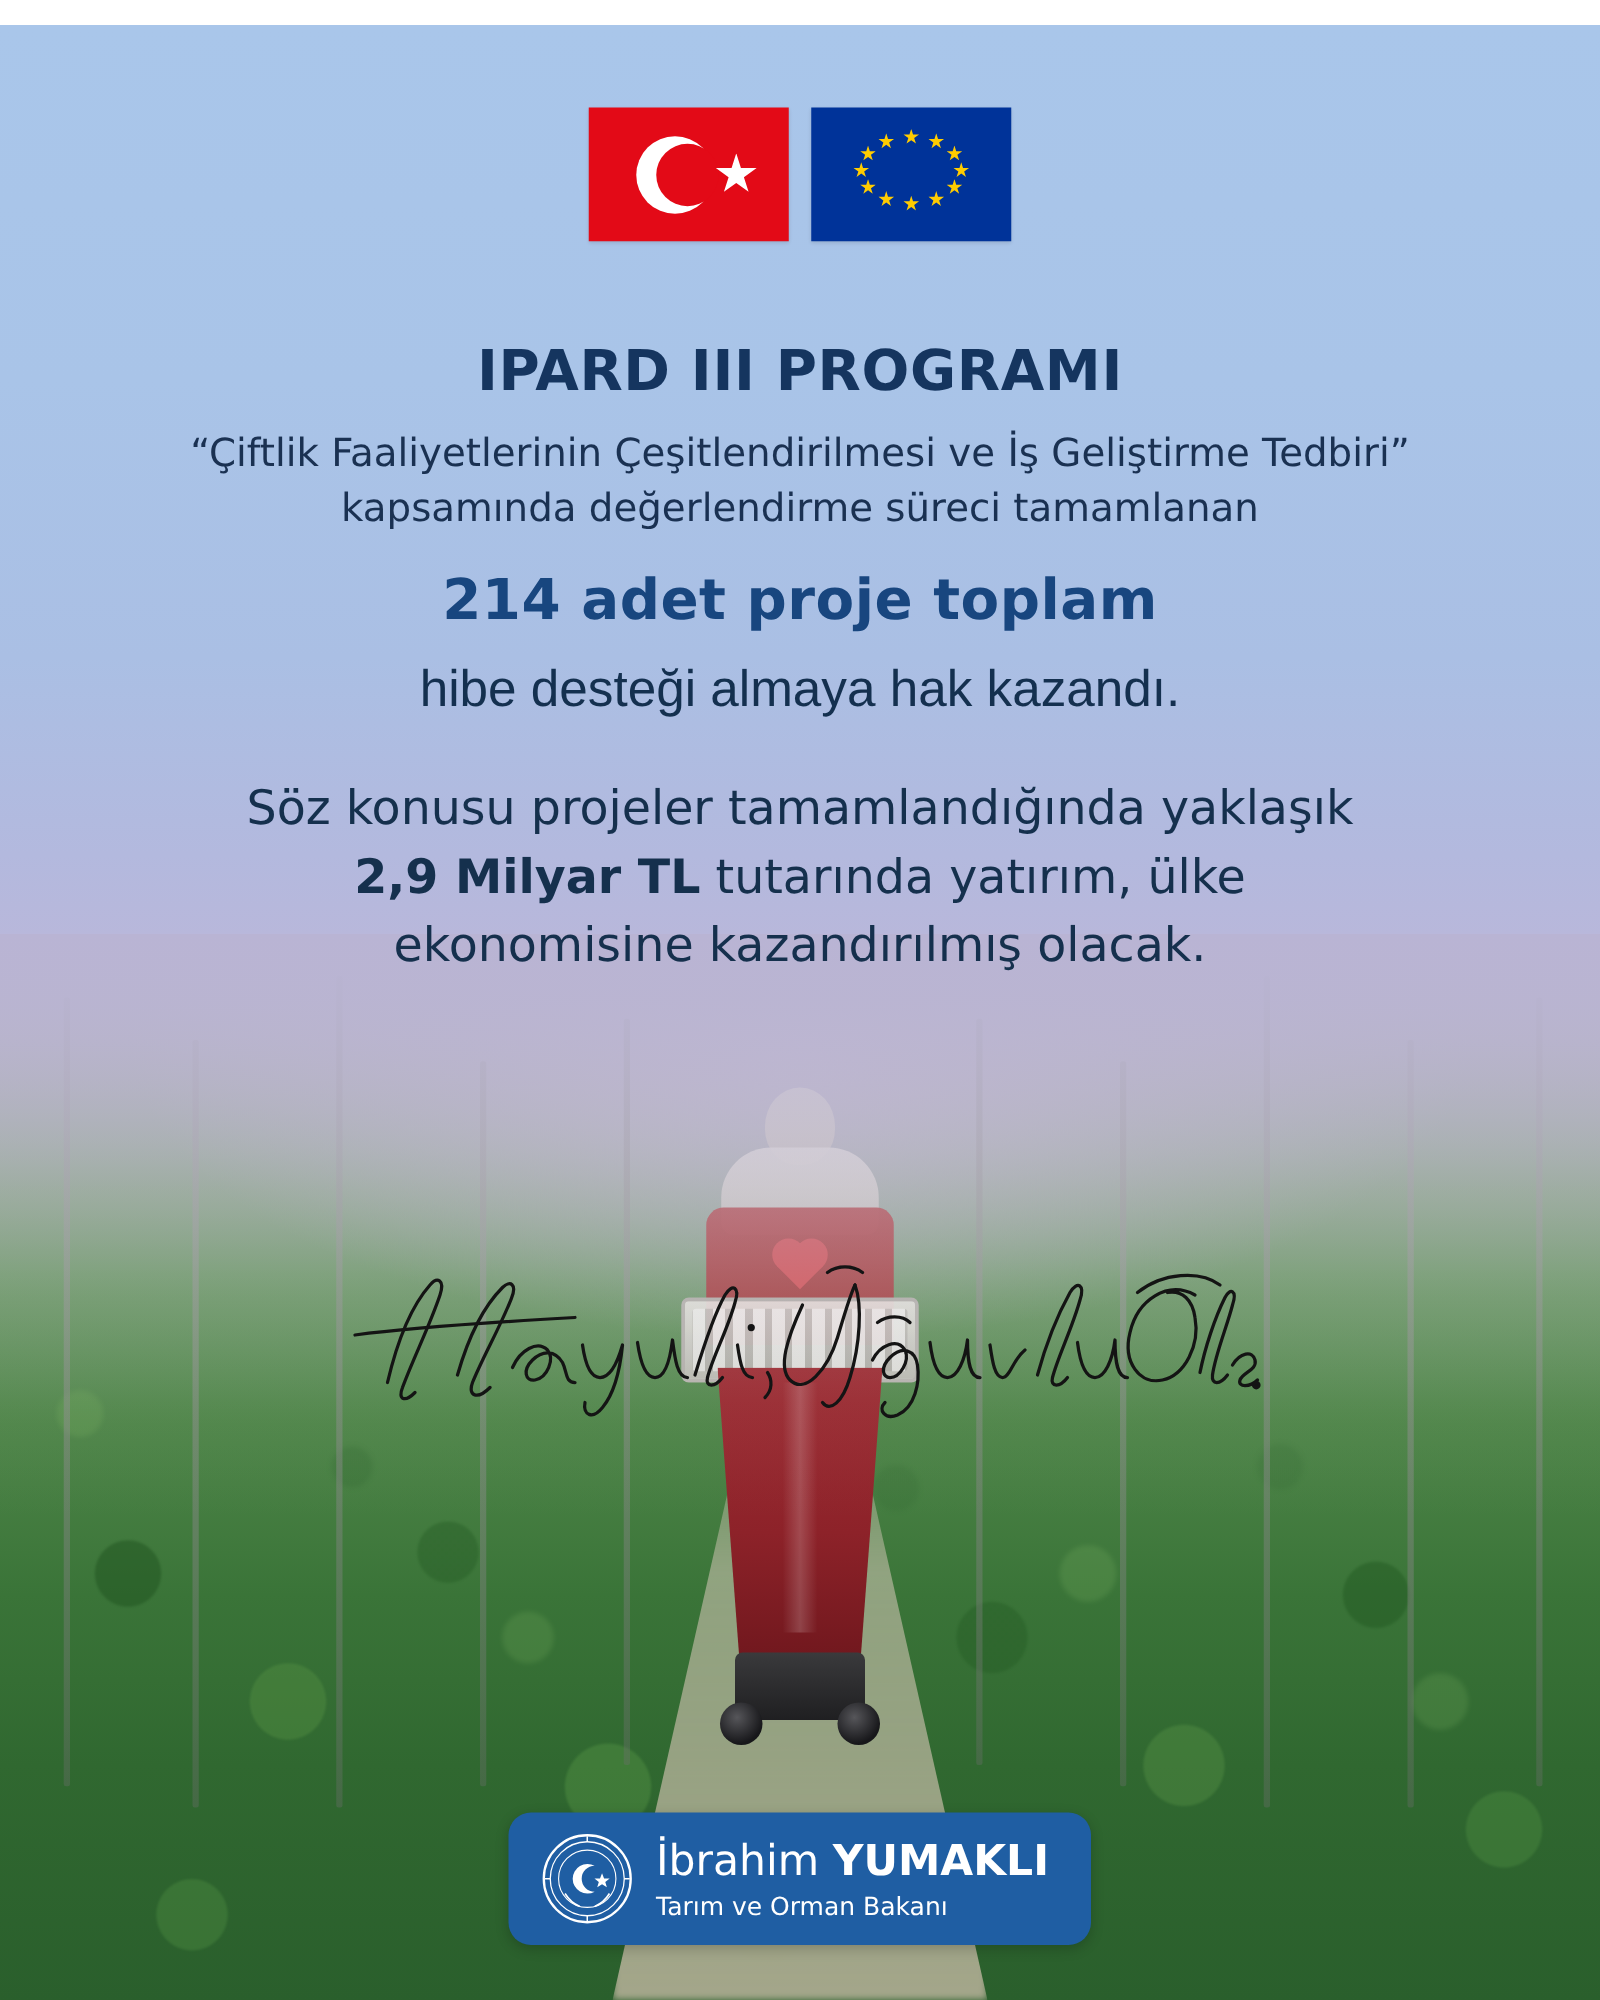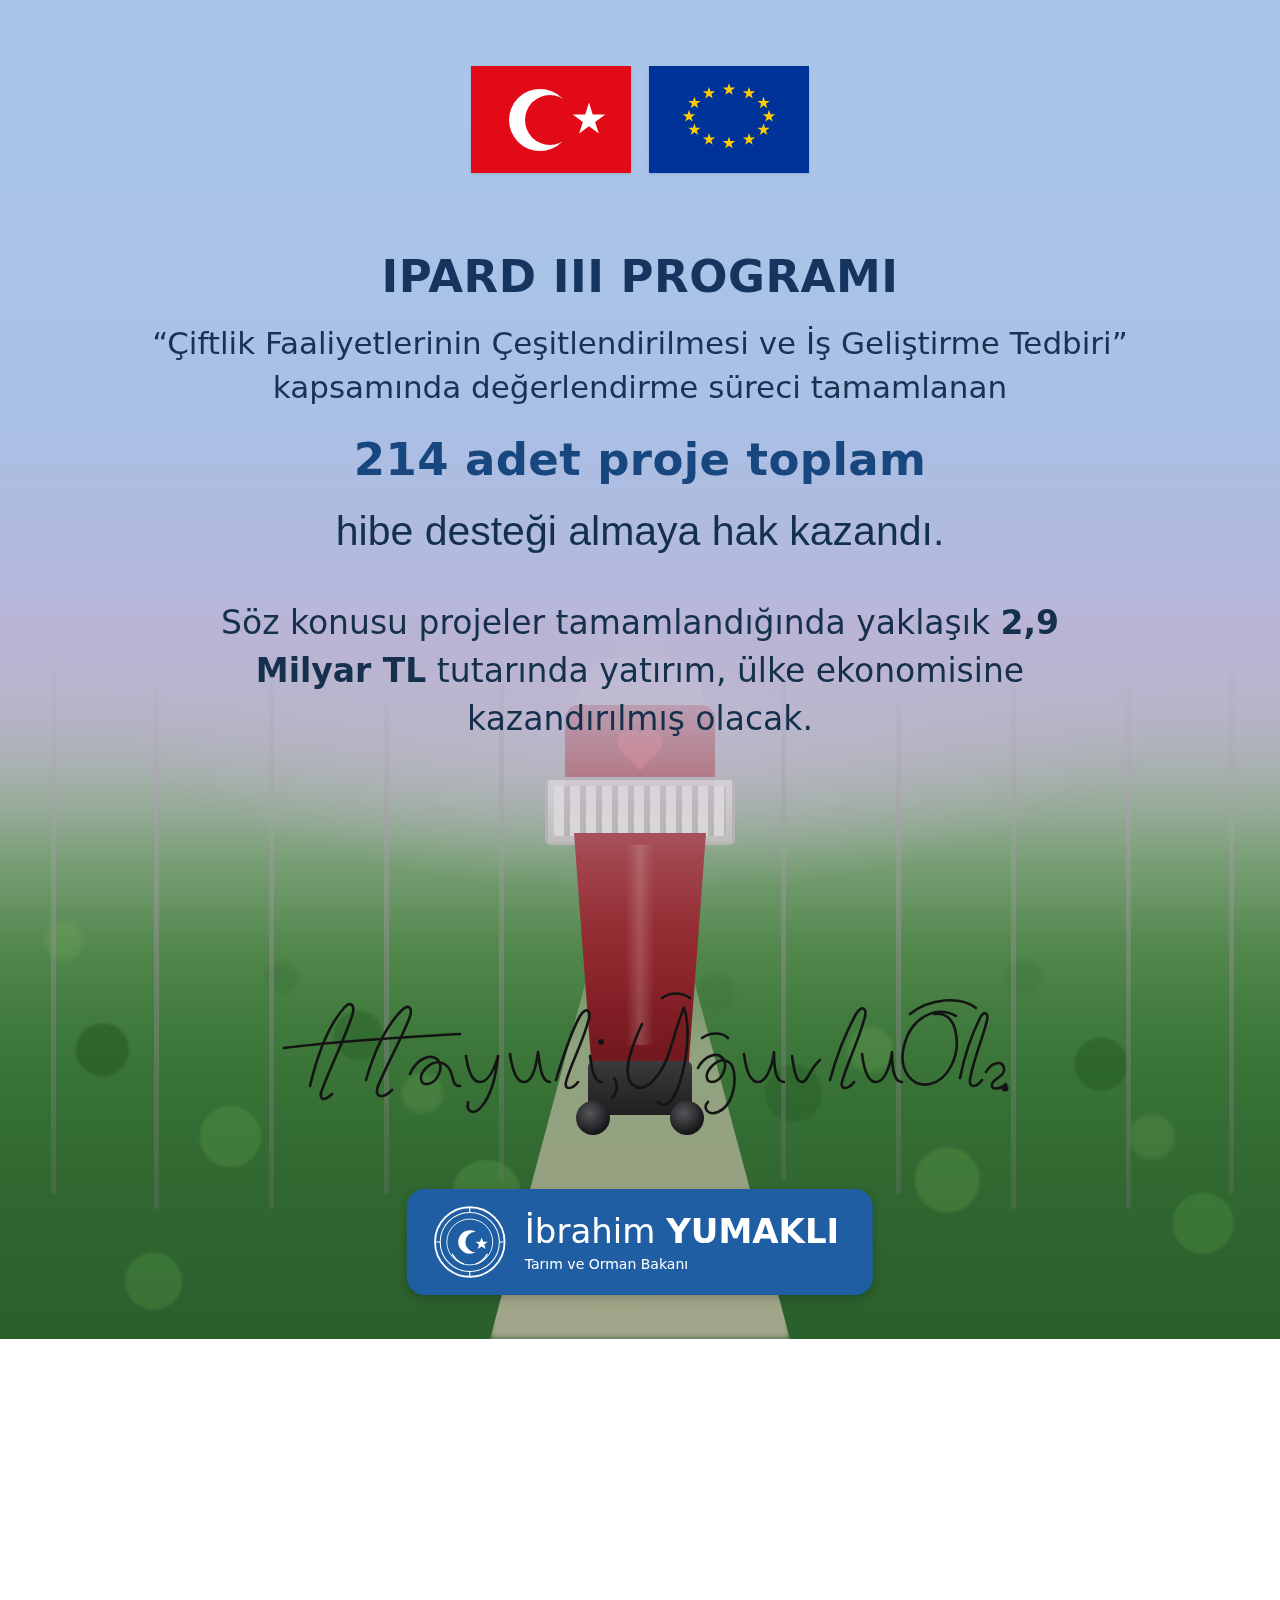--- a/index.html
+++ b/index.html
@@ -6,36 +6,37 @@
     margin: 0;
     padding: 0;
     background: #ffffff;
   }
   body {
     font-family: "Liberation Sans", sans-serif;
   }
   .poster {
     position: relative;
     width: 1280px;
-    height: 1339px;
+    height: 1580px;
     overflow: hidden;
     background: linear-gradient(180deg,
         #a9c6ea 0%,
         #a9c4e8 18%,
         #aabfe4 32%,
         #b3b9de 42%,
         #bdb6d8 50%,
         #c3b4d2 56%,
         #c2b3cd 62%,
         #b9b2c2 68%,
         #a8acae 74%,
         #8fa78f 80%,
         #6f9a68 86%,
         #4f8a4a 92%,
         #3d7a3c 100%);
+    margin-top: 20px;
   }
 
   
   .field {
     position: absolute;
     left: 0;
     right: 0;
     top: 46%;
     bottom: 0;
     overflow: hidden;
@@ -360,21 +361,21 @@
   .grant-line {
     font-family: Liberation Sans, sans-serif;
     font-weight: 400;
     font-size: 41px;
     color: #14304f;
     margin-top: 22px;
   }
   .para {
     font-family: "DejaVu Sans", sans-serif;
     font-weight: 400;
-    font-size: 33px;
+    font-size: 38px;
     line-height: 1.45;
     color: #15304d;
     margin: 44px auto 0;
     max-width: 920px;
   }
   .para b {
     font-weight: 700;
   }
 
   
@@ -412,21 +413,21 @@
     color: #ffffff;
     font-family: "DejaVu Sans", sans-serif;
   }
   .badge-name {
     font-size: 34px;
     font-weight: 400;
     line-height: 1.2;
   }
   .badge-name b { font-weight: 700; }
   .badge-role {
-    font-size: 14px;
+    font-size: 20px;
     font-weight: 400;
     margin-top: 4px;
     line-height: 1.2;
   }
 </style>
 </head>
 <body>
 
 <div class="poster">
 

